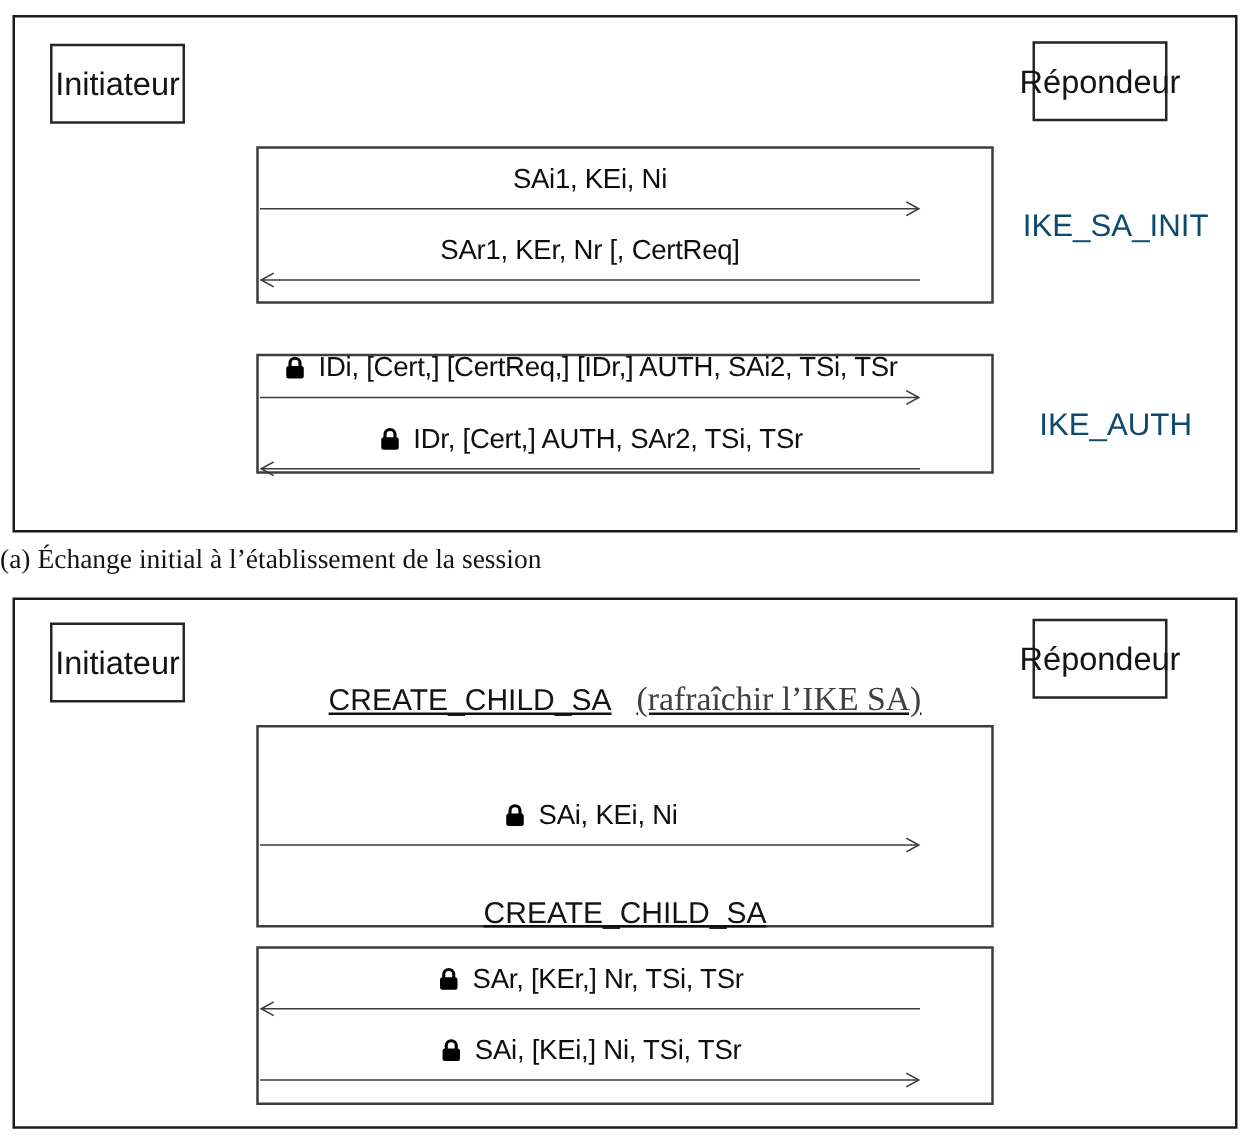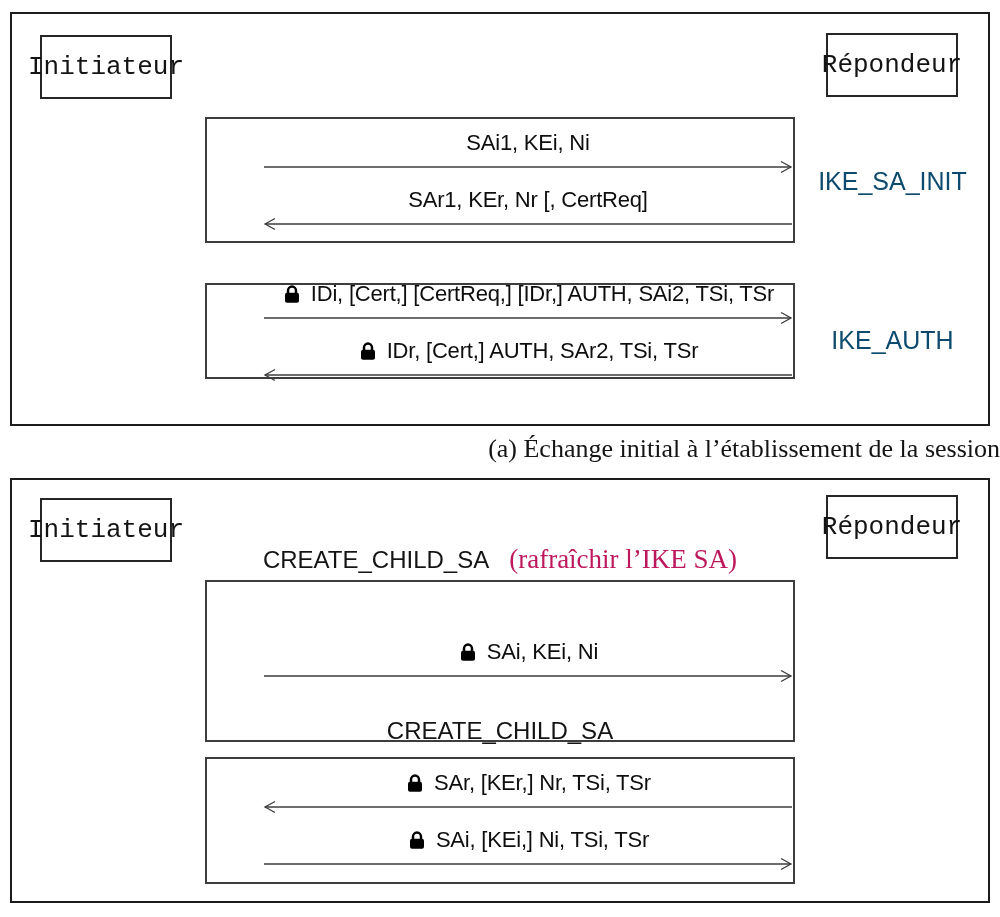--- a/index.html
+++ b/index.html
@@ -9,59 +9,60 @@
     font-family:"Liberation Sans", sans-serif; color:#101010; overflow:hidden;
   }
   .panel {
     position:absolute; left:10px; width:980px;
     border:2px solid #1c1c1c; background:#ffffff;
   }
   #panel-a { top:12px;  height:414px; }
   #panel-b { top:478px; height:425px; }
 
   .actor {
-    position:absolute; width:132px; height:64px;
+    position:absolute; width:108px; height:64px;
     border:2px solid #262626; background:#ffffff;
     display:flex; align-items:center; justify-content:center;
-    font-family:Liberation Mono, monospace; font-size:26px; color:#141414;
+    font-family:Liberation Sans, sans-serif; font-size:26px; color:#141414;
   }
   .actor-left  { left:28px; }
   .actor-right { left:814px;align-items:center; }
 
   .msgbox {
     position:absolute; left:193px; width:590px;
     border:2px solid #3d3d3d; background:#ffffff;
     display:flex; flex-direction:column; justify-content:center;
-    align-items:flex-end; gap:13px;
+    align-items:flex-start; gap:13px;
   }
   .msg { display:flex; flex-direction:column; align-items:center; gap:3px; }
   .msg-line {
     display:flex; align-items:center; gap:9px;
     font-size:22px; letter-spacing:-0.2px; color:#0e0e0e; white-space:nowrap;
   }
   .lock { display:inline-flex; }
   .arrow { display:block; }
   .arrow line, .arrow polyline { stroke:#3c3c3c; stroke-width:1.3; fill:none; }
 
   .side-label {
     position:absolute; left:781px; width:199px; height:30px;
     text-align:center; font-size:25px; color:#0c4a6e;
     display:flex; align-items:center; justify-content:center; white-space:nowrap;
   }
   .ex-title {
     position:absolute; left:0; width:100%; height:32px; text-align:center;
     display:flex; align-items:baseline; justify-content:center; gap:20px;
     white-space:nowrap;
+    text-decoration:underline;
   }
   .ex-title .t-main { font-size:24px; color:#141414; }
-  .ex-title .t-paren { font-family:"Liberation Serif", serif; font-size:27px; color:#be185d; }
+  .ex-title .t-paren { font-family:"Liberation Serif", serif; font-size:27px; color:#404040; }
 
   .caption {
-    position:absolute; top:434px; left:0; width:100%; text-align:right;
-    font-family:"Liberation Serif", serif; font-size:26px; color:#141414;
+    position:absolute; top:434px; left:0; width:100%; text-align:left;
+    font-family:"Liberation Serif", serif; font-size:22px; color:#141414;
   }
 </style>
 </head>
 <body>
 
 <svg width="0" height="0" style="position:absolute">
   <defs>
     <g id="tpl-lock">
       <path d="M6 9.4 V6.6 a4 4 0 0 1 8 0 V9.4" stroke="#000" stroke-width="2.5" fill="none"></path>
       <rect x="3" y="8.8" width="14" height="10" rx="2" fill="#000"></rect>

